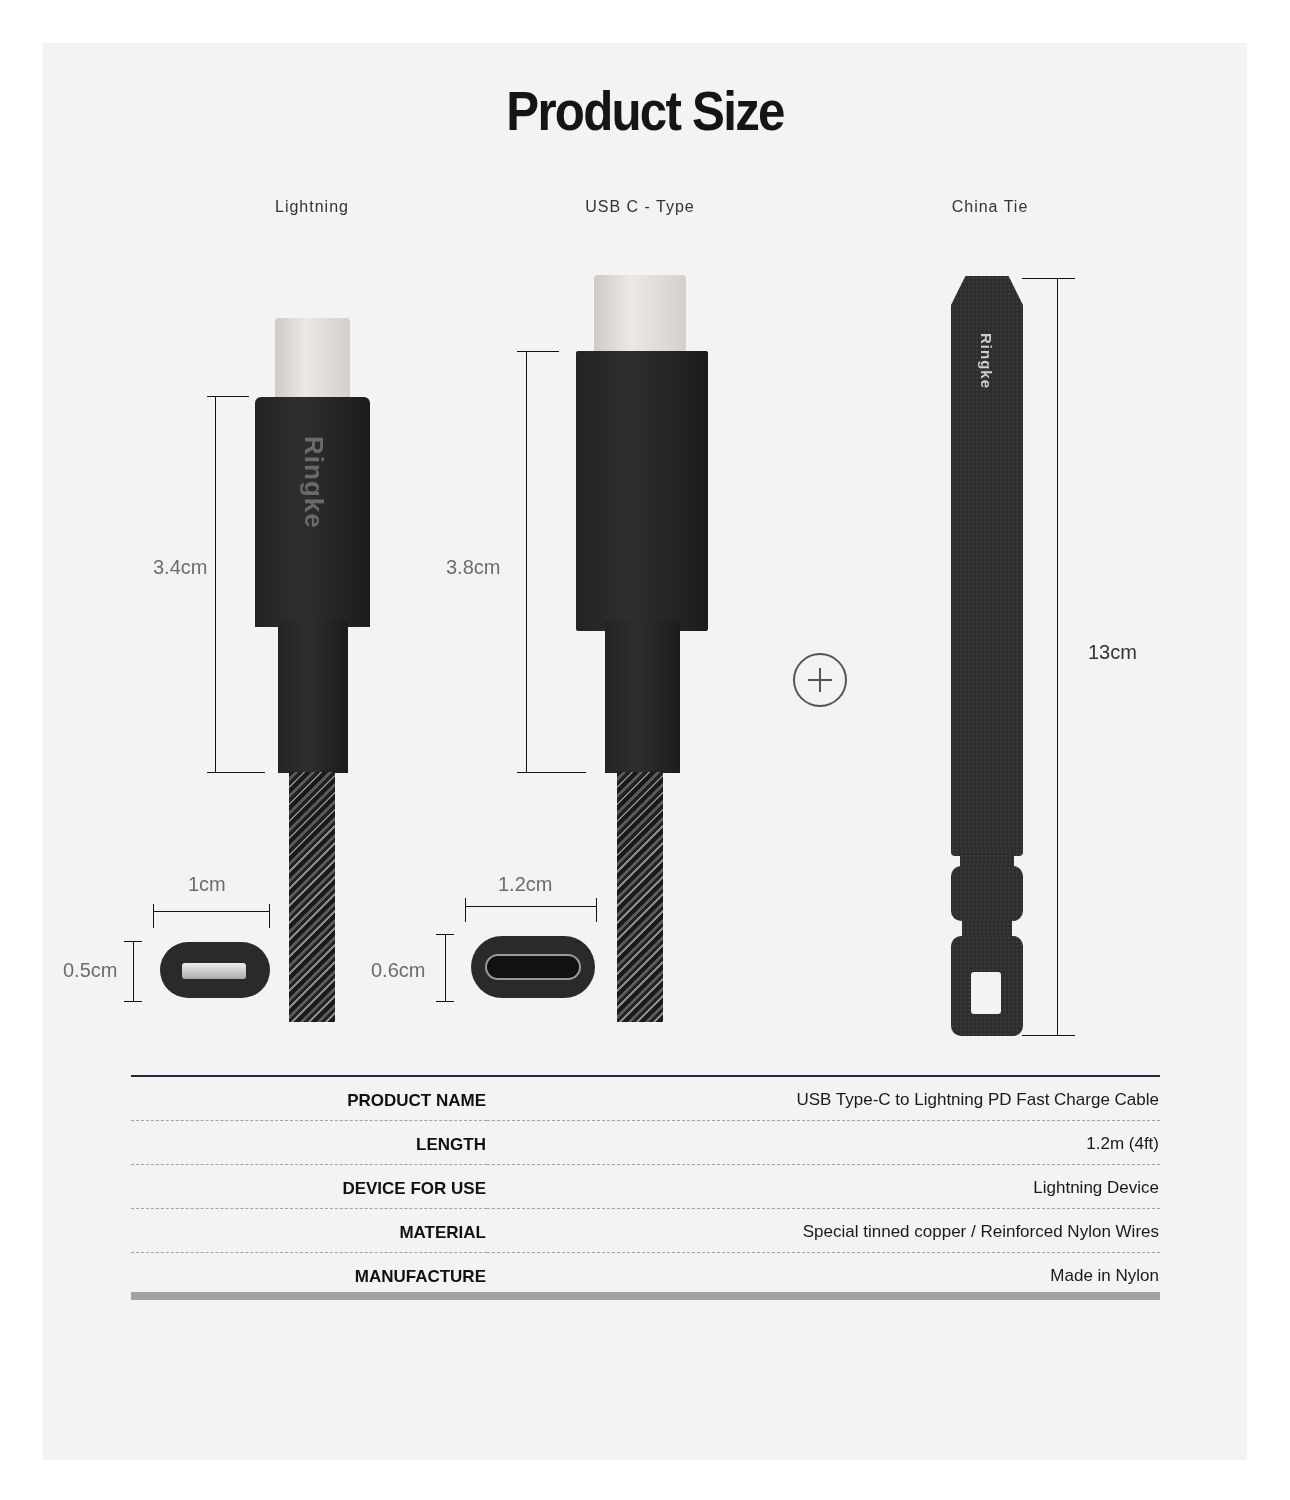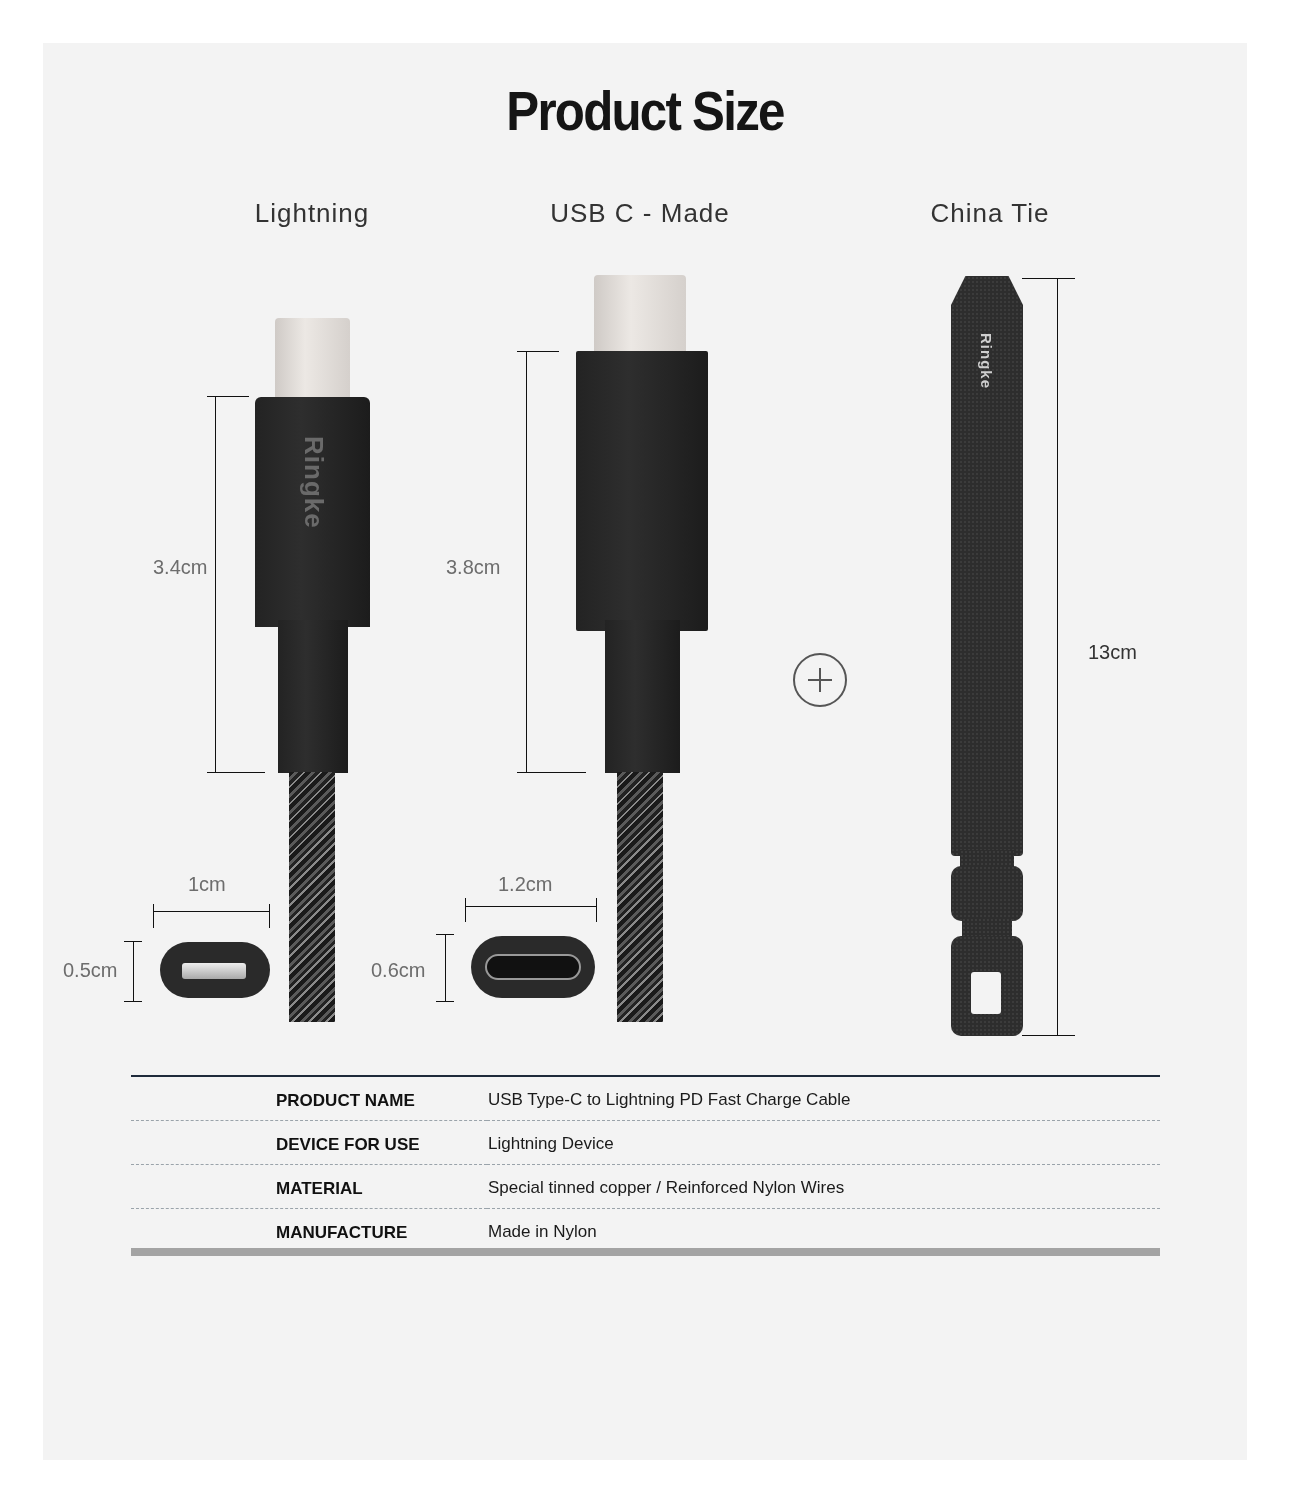--- a/index.html
+++ b/index.html
@@ -1,48 +1,48 @@
 <!DOCTYPE html>
 <html><head>
 <meta charset="utf-8">
 <style>
   html,body{margin:0;padding:0;background:#ffffff;}
   body{width:1290px;height:1500px;position:relative;font-family:"Liberation Sans",sans-serif;overflow:hidden;}
   .panel{position:absolute;left:43px;top:43px;width:1204px;height:1417px;background:#f3f3f3;}
   .title{position:absolute;left:0;width:1290px;top:78px;text-align:center;font-size:56px;font-weight:bold;color:#151515;letter-spacing:-2px;transform:scaleX(0.88);}
-  .col-label{position:absolute;top:198px;font-size:26px;color:#333;letter-spacing:1px;text-align:center;width:260px;}
+  .col-label{position:absolute;top:198px;font-size:16px;color:#333;letter-spacing:1px;text-align:center;width:260px;}
   .dim-line{position:absolute;background:#111;}
   .dim-text{position:absolute;font-size:20px;color:#6d6d6d;}
   .connector-body{position:absolute;background:linear-gradient(90deg,#232323,#2e2e2e 40%,#1c1c1c);}
   .plug{position:absolute;background:linear-gradient(90deg,#cfcac6,#ece8e4 40%,#d5d0cc);border-radius:4px 4px 0 0;}
   .braid{position:absolute;background:repeating-linear-gradient(135deg,#1a1a1a 0 4px,#5a5a5a 4px 7px,#222 7px 10px,#8a8a8a 10px 12px);}
   .brand{position:absolute;color:#6a6a6a;font-size:26px;font-weight:bold;writing-mode:vertical-rl;letter-spacing:1px;}
   .end-view{position:absolute;background:#2a2a2a;border-radius:30px;}
   .tie{position:absolute;background:#2d2d2d;background-image:radial-gradient(#3b3b3b 1px,transparent 1.2px);background-size:4px 4px;}
   .plus{position:absolute;left:793px;top:653px;width:50px;height:50px;border:2px solid #555;border-radius:50%;}
   .plus:before,.plus:after{content:"";position:absolute;background:#555;}
   .plus:before{left:13px;top:24px;width:24px;height:2px;}
   .plus:after{left:24px;top:13px;width:2px;height:24px;}
   table.spec{position:absolute;left:131px;top:1075px;width:1029px;border-collapse:collapse;}
-  .spec tr{border-bottom:1px dashed #9aa3aa;}
+  .spec tr{border-bottom:1px dashed #9aa3aa;text-align:right;}
   .spec tr.last{border-bottom:8px solid #a3a3a3;}
   .spec{border-top:2px solid #1e2a3a;}
   .spec td{font-size:17px;color:#1a1a1a;vertical-align:top;}
   .spec td.k{width:210px;padding-left:145px;font-weight:bold;color:#111;}
   .spec td.v{line-height:30px;}
 </style>
 </head>
 <body>
 
 <div class="panel"></div>
 
 <div class="title">Product Size</div>
 
 <div class="col-label" style="left:182px">Lightning</div>
-<div class="col-label" style="left:510px">USB C - Made</div>
+<div class="col-label" style="left:510px">USB C - Type</div>
 <div class="col-label" style="left:860px">China Tie</div>
 
 <div>
   <div class="plug" style="left:275px;top:318px;width:75px;height:80px;"></div>
   <div class="connector-body" style="left:255px;top:397px;width:115px;height:230px;border-radius:6px 6px 0 0;"></div>
   <div class="connector-body" style="left:278px;top:620px;width:70px;height:153px;"></div>
   <div class="brand" style="left:298px;top:436px;">Ringke</div>
   <div class="braid" style="left:289px;top:772px;width:46px;height:250px;"></div>
 </div>
 <div class="dim-line" style="left:215px;top:396px;width:1px;height:377px;"></div>
@@ -102,20 +102,24 @@
 <div class="dim-line" style="left:1022px;top:1035px;width:53px;height:1px;"></div>
 <div class="dim-text" style="left:1088px;top:641px;color:#333;">13cm</div>
 
 <table class="spec">
   <tbody>
       <tr style="height:44px">
     <td class="k" style="padding-top:14px">PRODUCT NAME</td>
     <td class="v" style="padding-top:8px">USB Type-C to Lightning PD Fast Charge Cable</td>
   </tr>
   <tr style="height:44px">
+    <td class="k" style="padding-top:14px">LENGTH</td>
+    <td class="v" style="padding-top:8px">1.2m (4ft)</td>
+  </tr>
+  <tr style="height:44px">
     <td class="k" style="padding-top:14px">DEVICE FOR USE</td>
     <td class="v" style="padding-top:8px">Lightning Device</td>
   </tr>
   <tr style="height:44px">
     <td class="k" style="padding-top:14px">MATERIAL</td>
     <td class="v" style="padding-top:8px">Special tinned copper / Reinforced Nylon Wires</td>
   </tr>
   <tr class="last" style="height:44px">
     <td class="k" style="padding-top:14px">MANUFACTURE</td>
     <td class="v" style="padding-top:8px">Made in Nylon</td>

